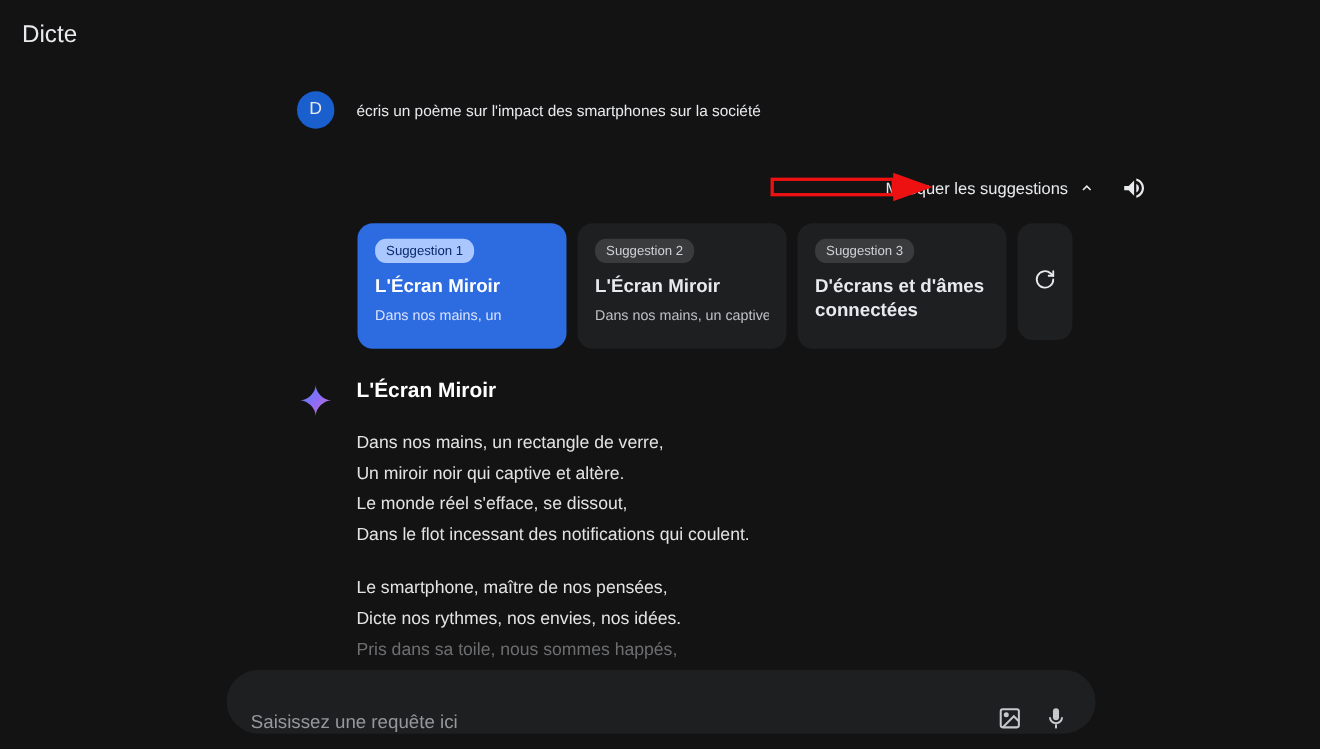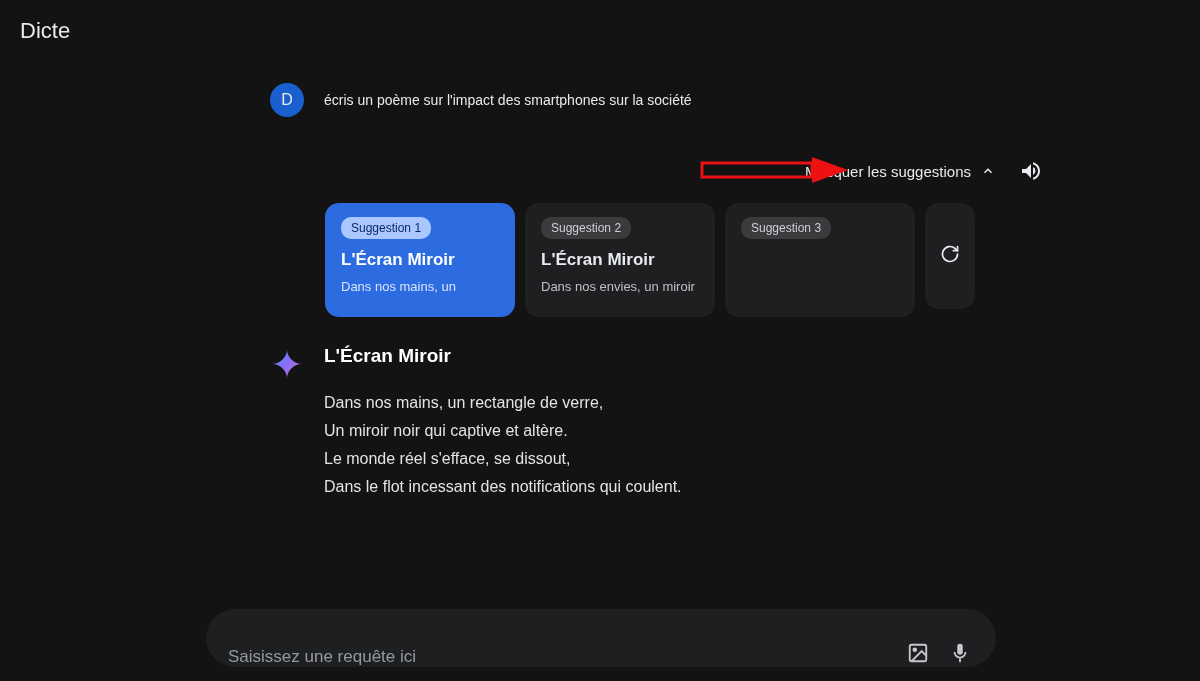--- a/index.html
+++ b/index.html
@@ -233,24 +233,25 @@
 
   <div class="suggestions-row">
     <div class="sugg-card active">
       <span class="sugg-badge">Suggestion 1</span>
       <div class="sugg-title">L'Écran Miroir</div>
       <div class="sugg-snippet">Dans nos mains, un</div>
     </div>
     <div class="sugg-card">
       <span class="sugg-badge">Suggestion 2</span>
       <div class="sugg-title">L'Écran Miroir</div>
-      <div class="sugg-snippet">Dans nos envies, un miroir</div>
+      <div class="sugg-snippet">Dans nos mains, un captive</div>
     </div>
     <div class="sugg-card">
       <span class="sugg-badge">Suggestion 3</span>
+      <div class="sugg-title">D'écrans et d'âmes connectées</div>
       <div class="sugg-snippet"></div>
     </div>
     <div class="refresh-card">
       <span>
         <svg width="20" height="20" viewBox="0 0 24 24" fill="none" stroke="currentColor" stroke-width="2" stroke-linecap="round">
             <path d="M21 12a9 9 0 1 1-3-6.7L21 8"></path>
             <polyline points="21 3 21 8 16 8"></polyline>
           </svg>
       </span>
     </div>
@@ -271,20 +272,25 @@
     </div>
     <div class="response-body">
       <div class="response-title">L'Écran Miroir</div>
       <div class="poem">
         <div class="stanza">
           <p>Dans nos mains, un rectangle de verre,</p>
           <p>Un miroir noir qui captive et altère.</p>
           <p>Le monde réel s'efface, se dissout,</p>
           <p>Dans le flot incessant des notifications qui coulent.</p>
         </div>
+        <div class="stanza">
+          <p>Le smartphone, maître de nos pensées,</p>
+          <p>Dicte nos rythmes, nos envies, nos idées.</p>
+          <p class="faded">Pris dans sa toile, nous sommes happés,</p>
+        </div>
       </div>
     </div>
   </div>
 
 </div>
 
 <div class="input-bar">
   <div class="placeholder">Saisissez une requête ici</div>
   <div class="input-icon">
     <svg width="22" height="22" viewBox="0 0 24 24" fill="none" stroke="currentColor" stroke-width="2">

